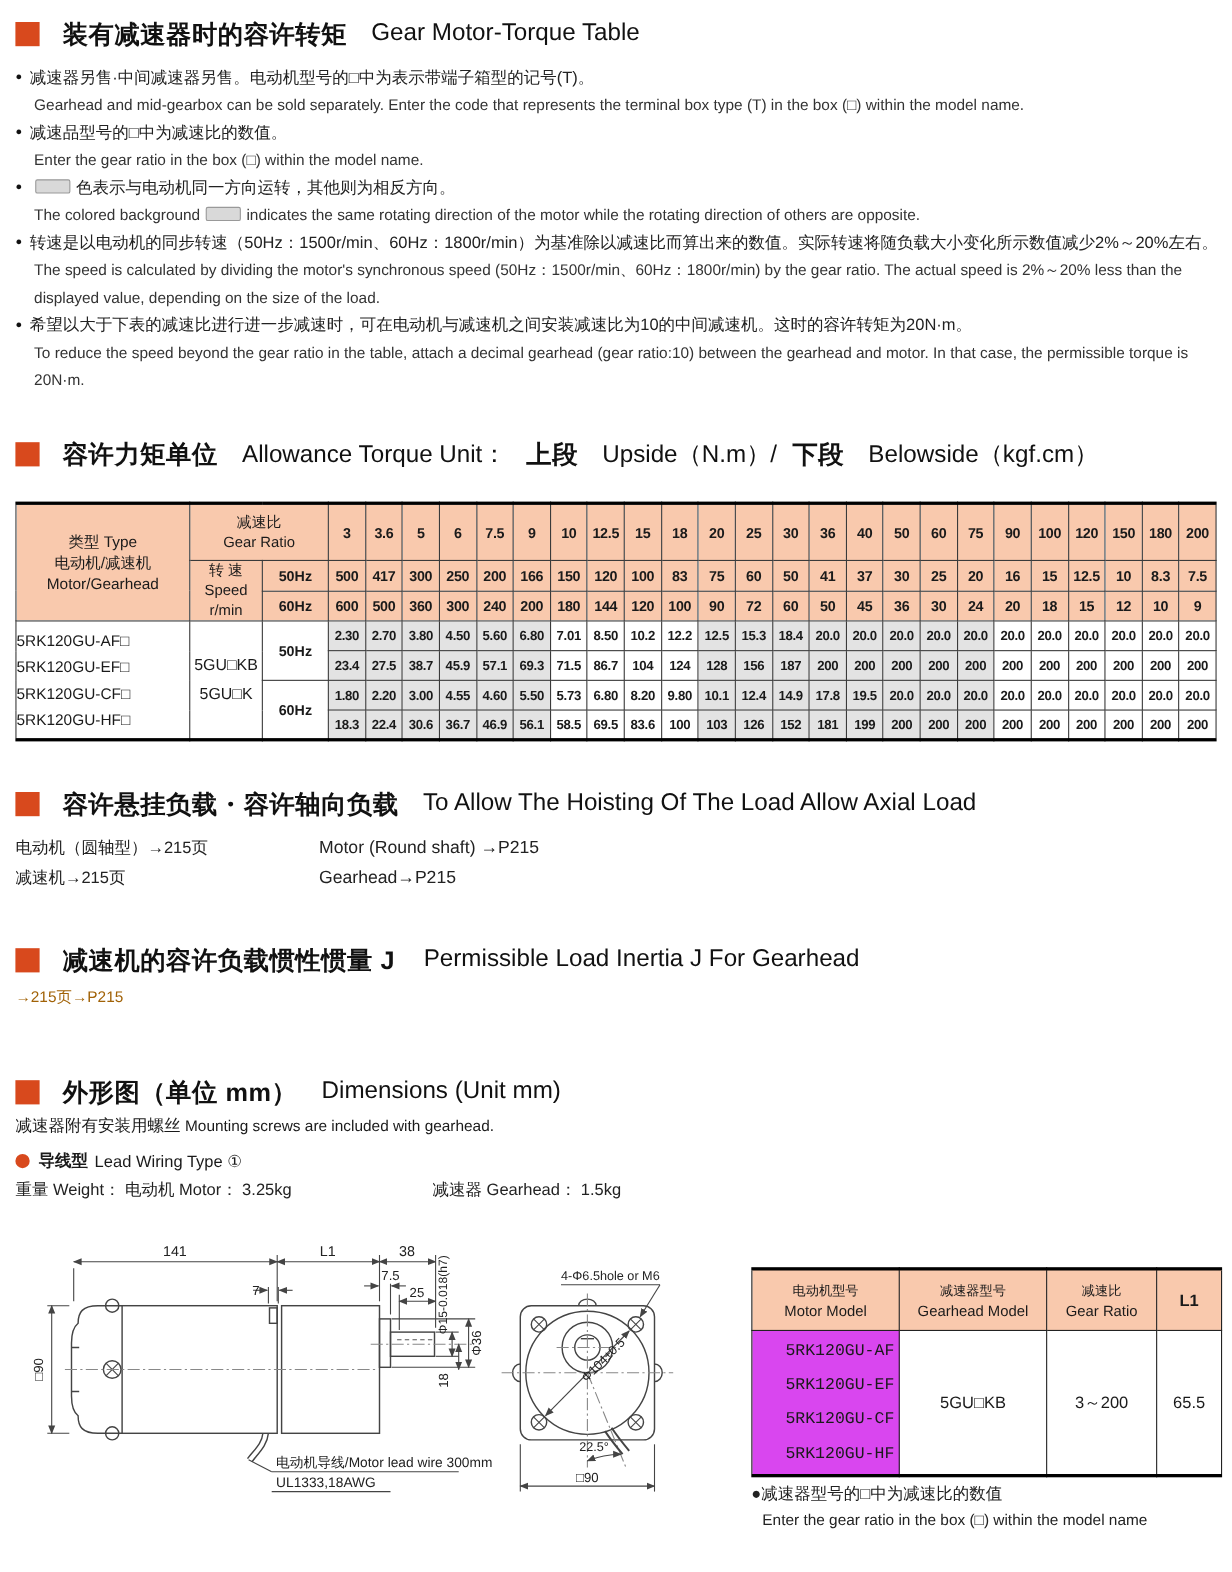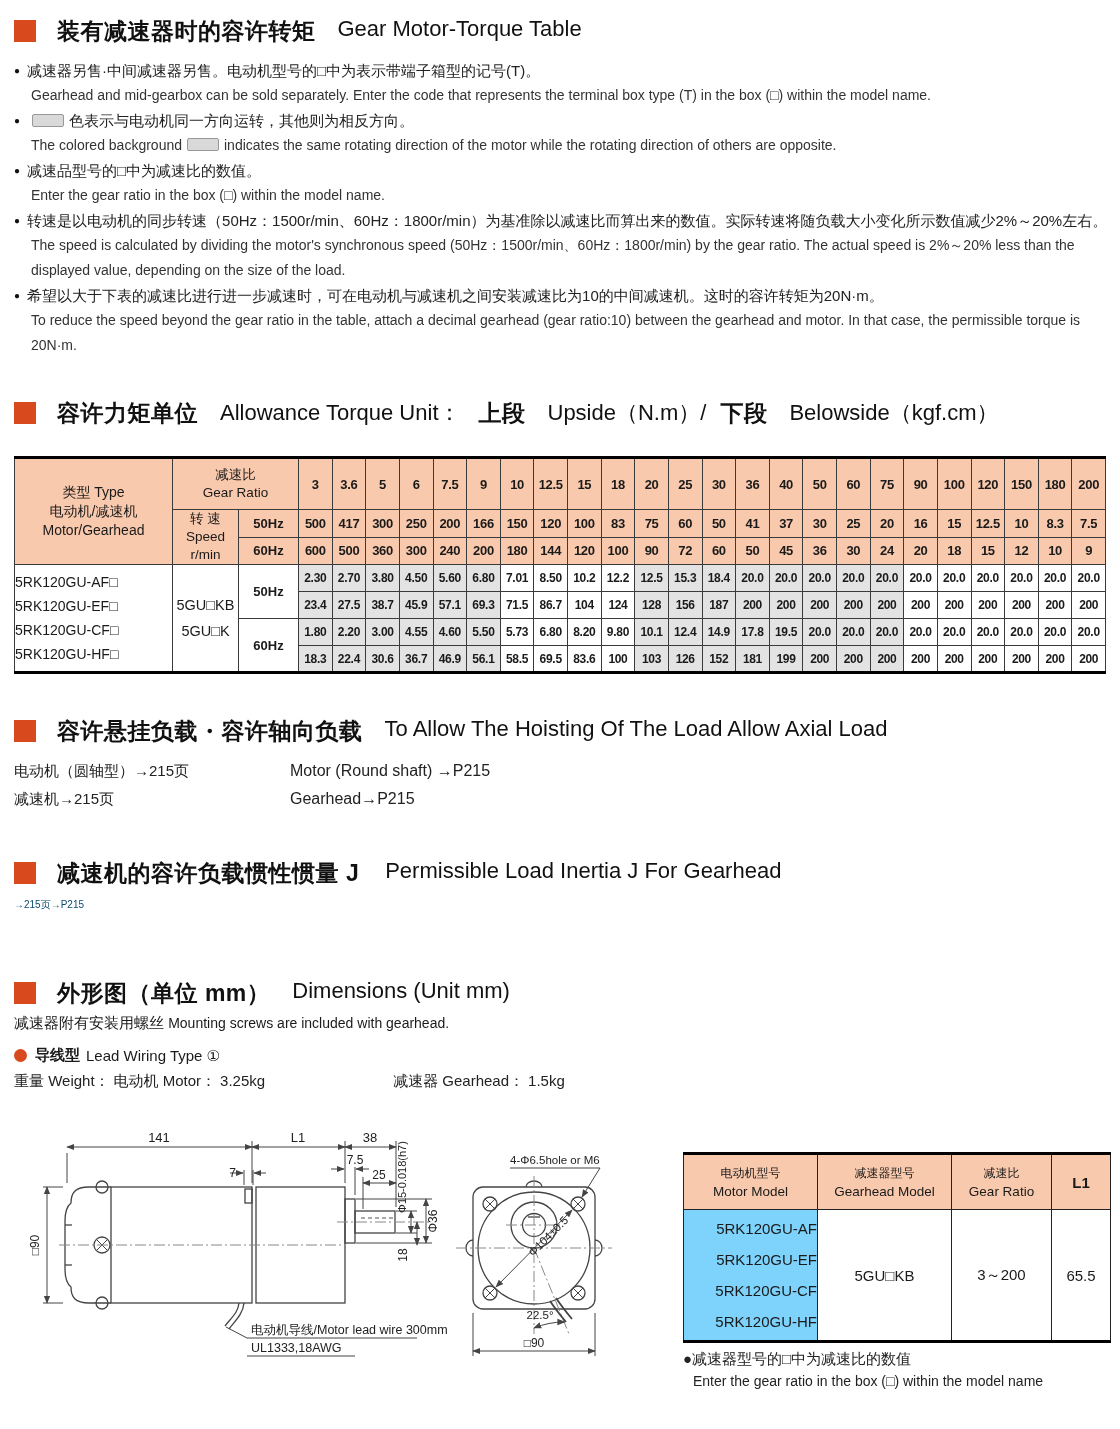--- a/index.html
+++ b/index.html
@@ -34,37 +34,37 @@
   #torque-table .body-hz{background:#fff;}
   #torque-table .type-cell div{font-size:14px;line-height:19px;}
   #torque-table .hd2 div{font-size:13.5px;line-height:18px;}
   #torque-table .models{background:#fff;}
   #torque-table .models div{font-size:14px;line-height:24px;text-align:left;}
   #torque-table .gearheads{background:#fff;}
   #torque-table .gearheads div{font-size:14.5px;line-height:26px;text-align:center;}
   
   .pair-row{font-size:15px;line-height:26px;color:#222;}
   .pair-row .encol{position:absolute;left:276px;top:0;font-size:16px;}
-  .plain{font-size:10px;color:#0c4a6e;}
+  .plain{font-size:14px;color:#a16207;}
   .leadline{display:flex;align-items:center;font-size:15px;}
   .leadline .dot{width:13px;height:13px;border-radius:50%;background:#d8491d;margin-right:8px;flex:none;}
   .leadline .zh{font-weight:bold;}
   .leadline .en{margin-left:6px;}
   .weights{font-size:15px;color:#222;}
   .weights span{margin-right:4px;}
   .gap{display:inline-block;width:120px;}
   
   #model-table{border-collapse:collapse;table-layout:fixed;width:427px;
     border-top:3px solid #000;border-bottom:3px solid #000;}
   #model-table td{border:1.5px solid #222;text-align:center;vertical-align:middle;padding:0;}
   #model-table .hd{background:#f9c9ad;height:54px;}
   #model-table .hd .l1{font-size:15px;font-weight:bold;}
   #model-table .hd div.z{font-size:12px;line-height:20px;}
   #model-table .hd div.e{font-size:13.5px;line-height:18px;}
-  #model-table .mcell{background:#7dd3fc;text-align:right;padding-left:26px;height:130px;}
+  #model-table .mcell{background:#d946ef;text-align:center;padding-left:26px;height:130px;font-family:Liberation Mono, monospace;}
   #model-table .mcell div{font-size:15px;line-height:31px;}
   #model-table .c{font-size:15px;}
   #model-note .zh{font-size:15px;line-height:22px;color:#222;}
   #model-note .en{font-size:14px;line-height:22px;color:#222;margin-left:10px;}
   
   svg text{fill:#222;font-family:"Liberation Sans","DejaVu Sans",sans-serif;}
   .thin{stroke:#444;stroke-width:1;fill:none;}
   .geo{stroke:#444;stroke-width:1.3;fill:none;}
   .cl{stroke:#888;stroke-width:1;fill:none;stroke-dasharray:11 3 2 3;}
   .hid{stroke:#555;stroke-width:1;fill:none;stroke-dasharray:4 3;}
@@ -77,26 +77,26 @@
   <span class="zh">装有减速器时的容许转矩</span>
   <span class="en">Gear Motor-Torque Table</span>
 </div>
 
 <div id="notes" class="abs" style="left:14px;top:58px;">
   <div class="note">
     <div class="zh"><span class="bullet">●</span><span>减速器另售·中间减速器另售。电动机型号的□中为表示带端子箱型的记号(T)。</span></div>
     <div class="en">Gearhead and mid-gearbox can be sold separately. Enter the code that represents the terminal box type (T) in the box (□) within the model name.</div>
   </div>
   <div class="note">
+    <div class="zh"><span class="bullet">●</span><span>减速品型号的□中为减速比的数值。</span></div>
+    <div class="en">Enter the gear ratio in the box (□) within the model name.</div>
+  </div>
+  <div class="note">
     <div class="zh"><span class="bullet">●</span><span class="swatch"></span><span>色表示与电动机同一方向运转，其他则为相反方向。</span></div>
     <div class="en"><span>The colored background</span><span class="swatch"></span><span>indicates the same rotating direction of the motor while the rotating direction of others are opposite.</span></div>
-  </div>
-  <div class="note">
-    <div class="zh"><span class="bullet">●</span><span>减速品型号的□中为减速比的数值。</span></div>
-    <div class="en">Enter the gear ratio in the box (□) within the model name.</div>
   </div>
   <div class="note">
     <div class="zh"><span class="bullet">●</span><span>转速是以电动机的同步转速（50Hz：1500r/min、60Hz：1800r/min）为基准除以减速比而算出来的数值。实际转速将随负载大小变化所示数值减少2%～20%左右。</span></div>
     <div class="en">The speed is calculated by dividing the motor's synchronous speed (50Hz：1500r/min、60Hz：1800r/min) by the gear ratio. The actual speed is 2%～20% less than the displayed value, depending on the size of the load.</div>
   </div>
   <div class="note">
     <div class="zh"><span class="bullet">●</span><span>希望以大于下表的减速比进行进一步减速时，可在电动机与减速机之间安装减速比为10的中间减速机。这时的容许转矩为20N·m。</span></div>
     <div class="en">To reduce the speed beyond the gear ratio in the table, attach a decimal gearhead (gear ratio:10) between the gearhead and motor. In that case, the permissible torque is 20N·m.</div>
   </div>
 </div>

